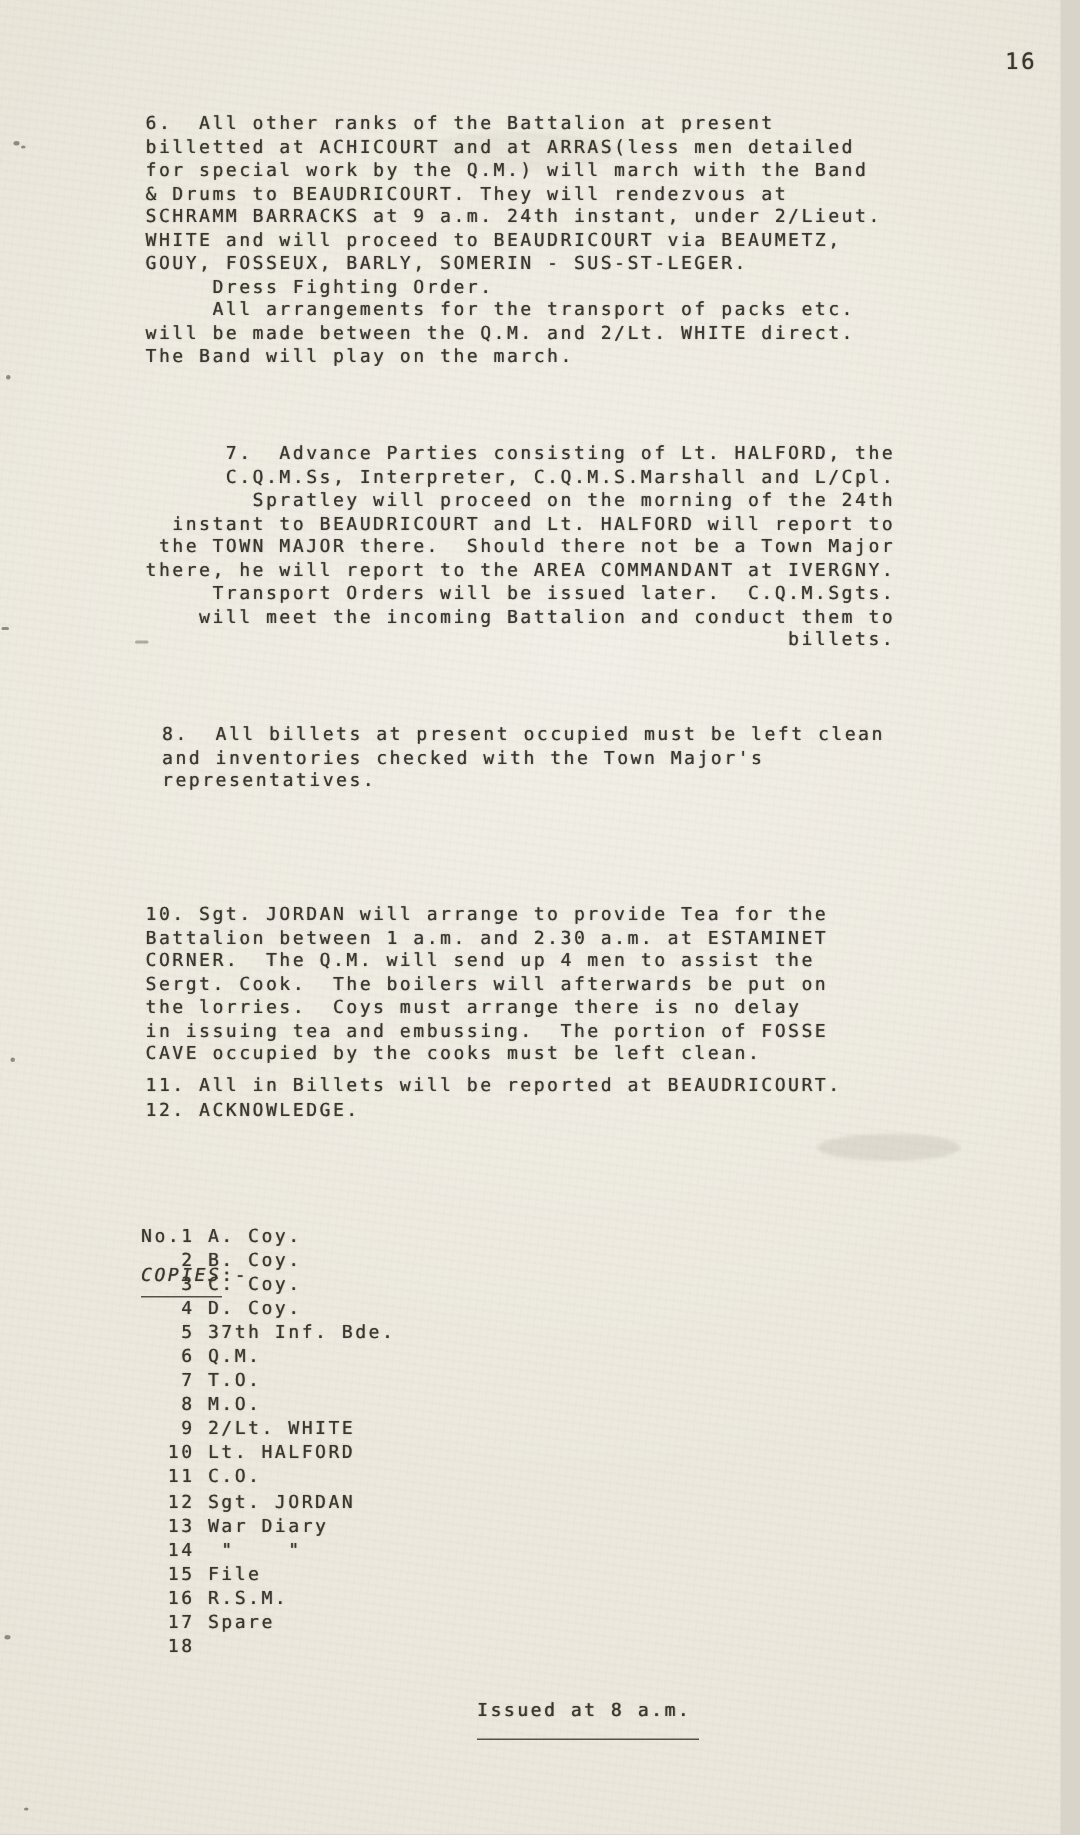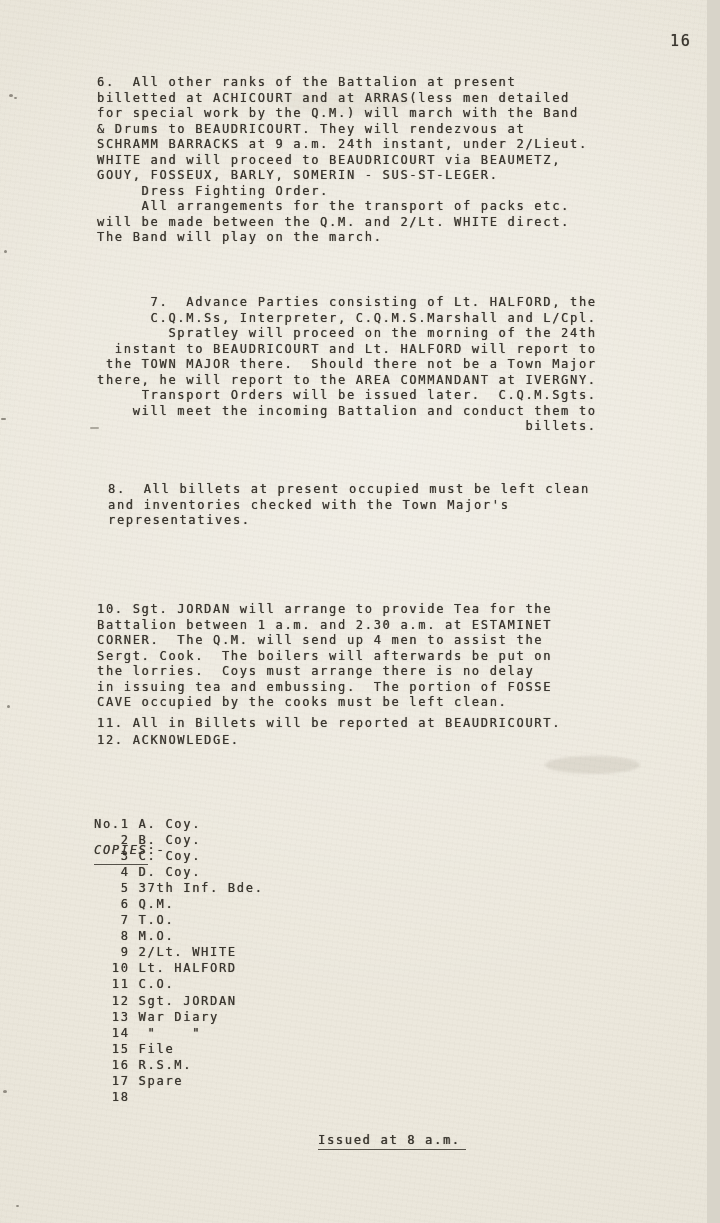--- a/index.html
+++ b/index.html
@@ -47,21 +47,21 @@
   .copies-head { left: 94px;  top: 843px; }
   .copies-list { left: 94px;  top: 816px; line-height: 16.05px; }
   .issued      { left: 318px; top: 1133px; }
   .u-head {
     border-bottom: 1.6px solid rgba(58,54,47,0.85);
     padding-bottom: 7px;
     font-style: italic;
   }
   .u-issued {
     border-bottom: 1.8px solid rgba(58,54,47,0.85);
-    padding-bottom: 2px;
+    padding-bottom: 12px;
     padding-right: 5px;
     text-shadow: 0 0.3px 0.8px rgba(58,54,47,0.60), 0.5px 0 0 rgba(58,54,47,0.5);
   }
   .speck {
     position: absolute;
     background: rgba(70,64,55,0.55);
     border-radius: 50%;
     pointer-events: none;
   }
   .smudge {

